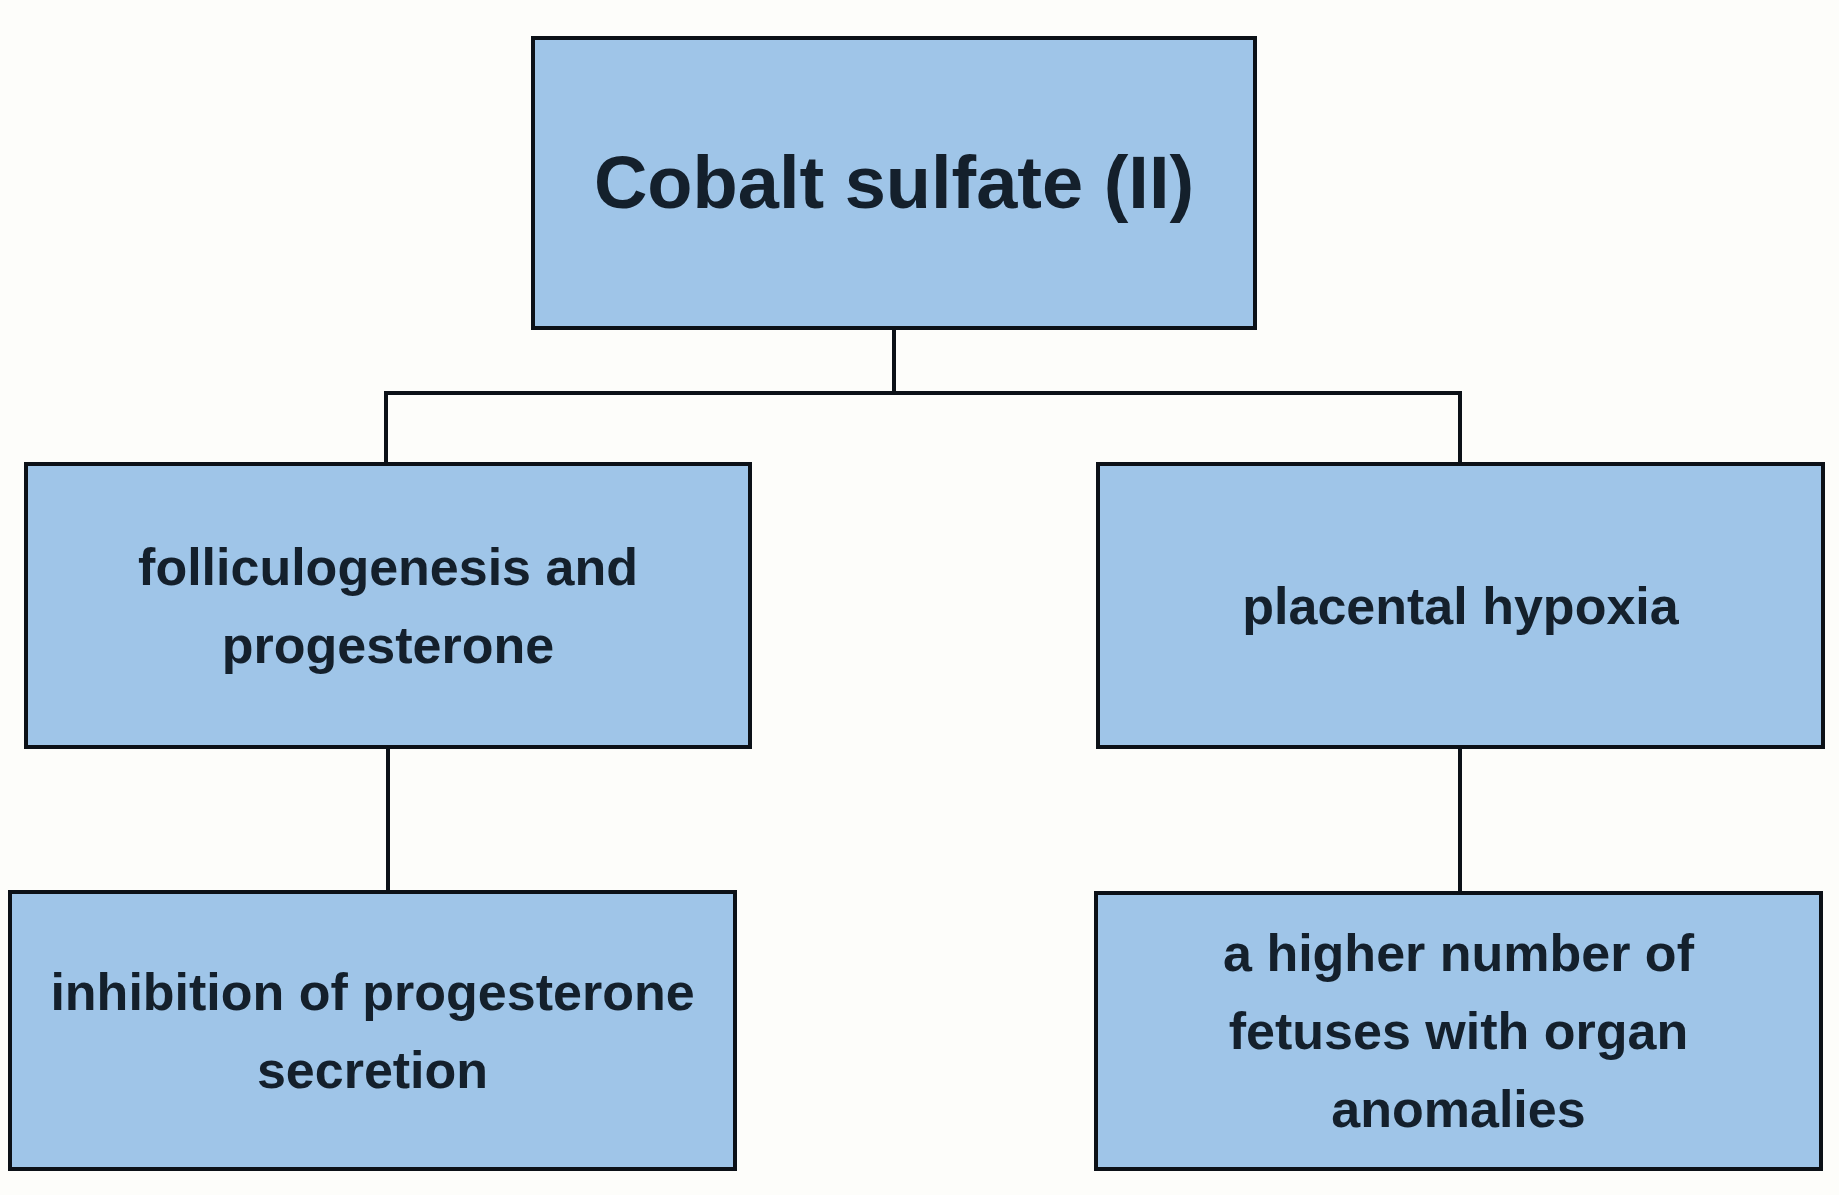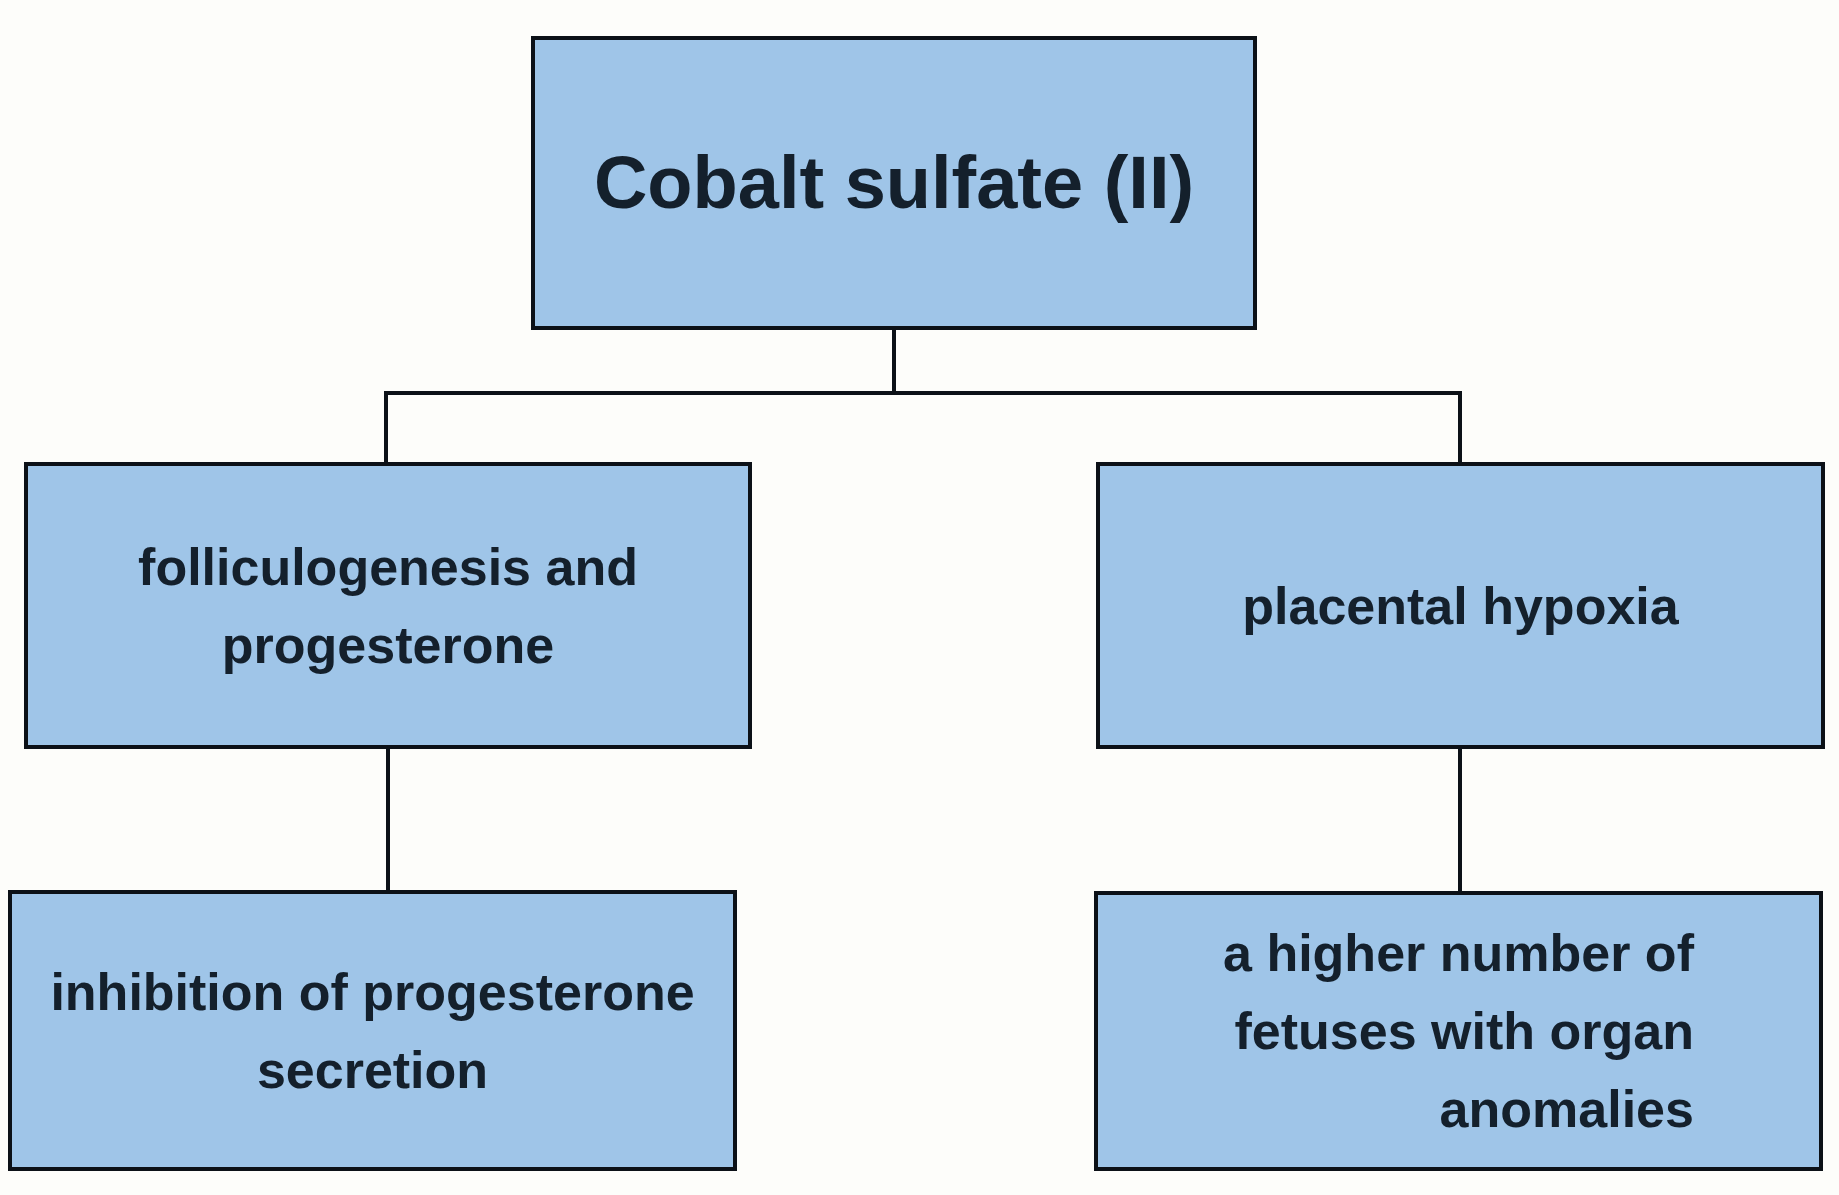--- a/index.html
+++ b/index.html
@@ -39,21 +39,21 @@
   }
   .connector {
     position: absolute;
     background: #0c1117;
   }
   
   #node-root        { left: 531px;  top: 36px;  width: 726px; height: 294px; }
   #node-mid-left    { left: 24px;   top: 462px; width: 728px; height: 287px; }
   #node-mid-right   { left: 1096px; top: 462px; width: 729px; height: 287px; }
   #node-bottom-left { left: 8px;   top: 890px; width: 729px; height: 281px; }
-  #node-bottom-right{ left: 1094px; top: 891px; width: 729px; height: 280px; text-align: right; }
+  #node-bottom-right{ left: 1094px; top: 891px; width: 729px; height: 280px; }
   
   #conn-root-stem   { left: 892px;  top: 328px; width: 4px;    height: 66px; }
   #conn-crossbar    { left: 384px;  top: 391px; width: 1078px; height: 4px;  }
   #conn-drop-left   { left: 384px;  top: 391px; width: 4px;    height: 75px; }
   #conn-drop-right  { left: 1458px; top: 391px; width: 4px;    height: 75px; }
   #conn-left-stem   { left: 386px;  top: 747px; width: 4px;    height: 146px;}
   #conn-right-stem  { left: 1458px; top: 747px; width: 4px;    height: 147px;}
 </style>
 </head>
 <body>

